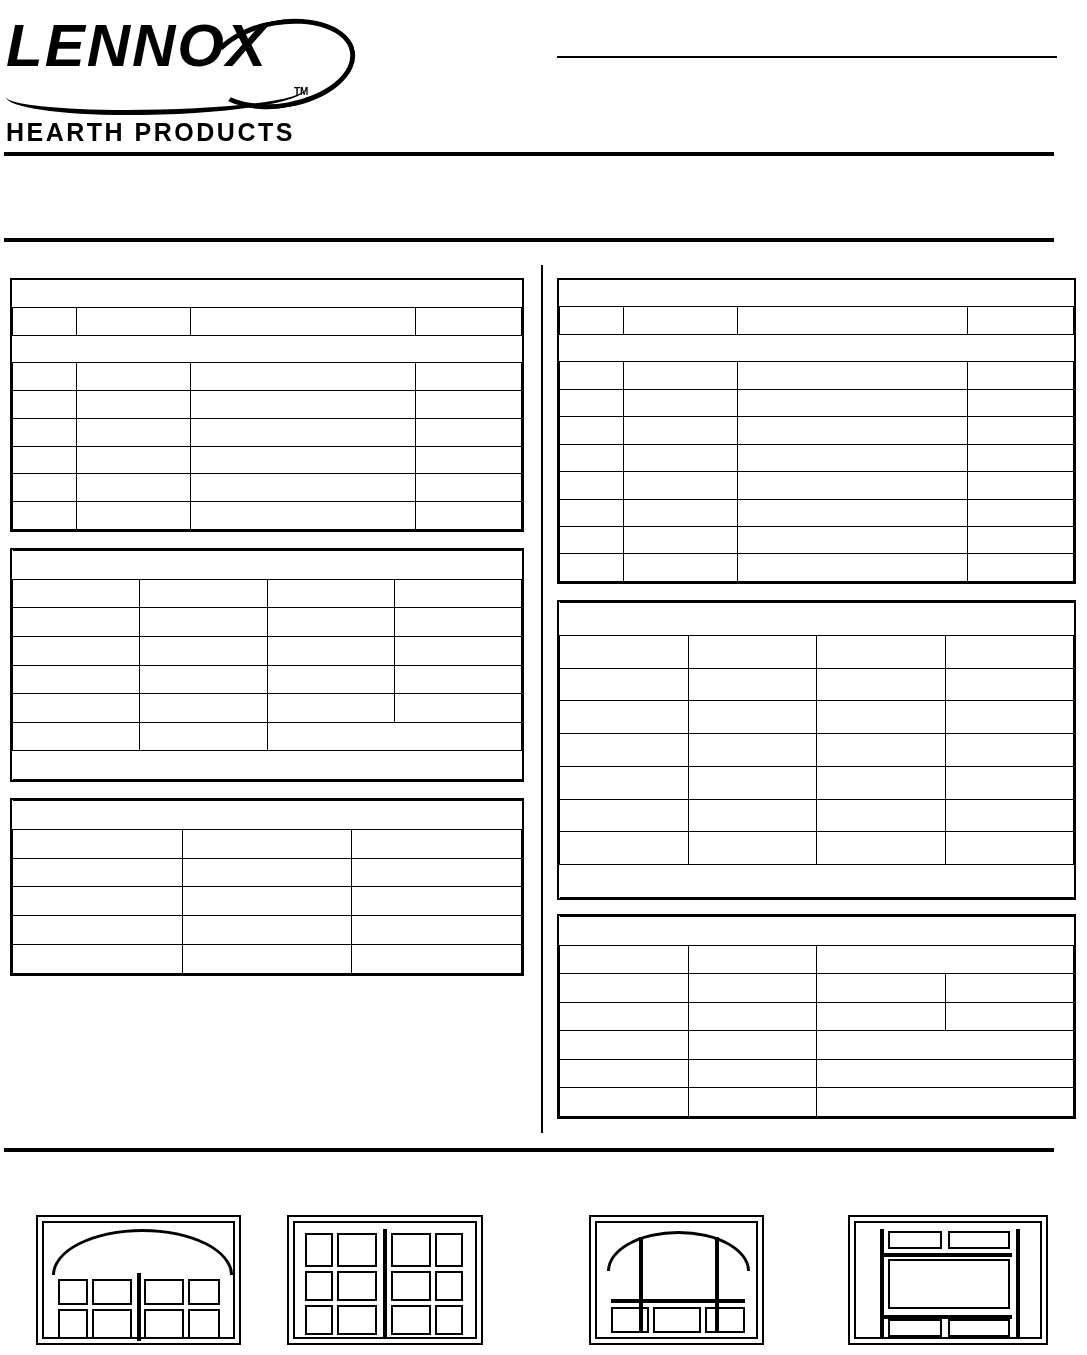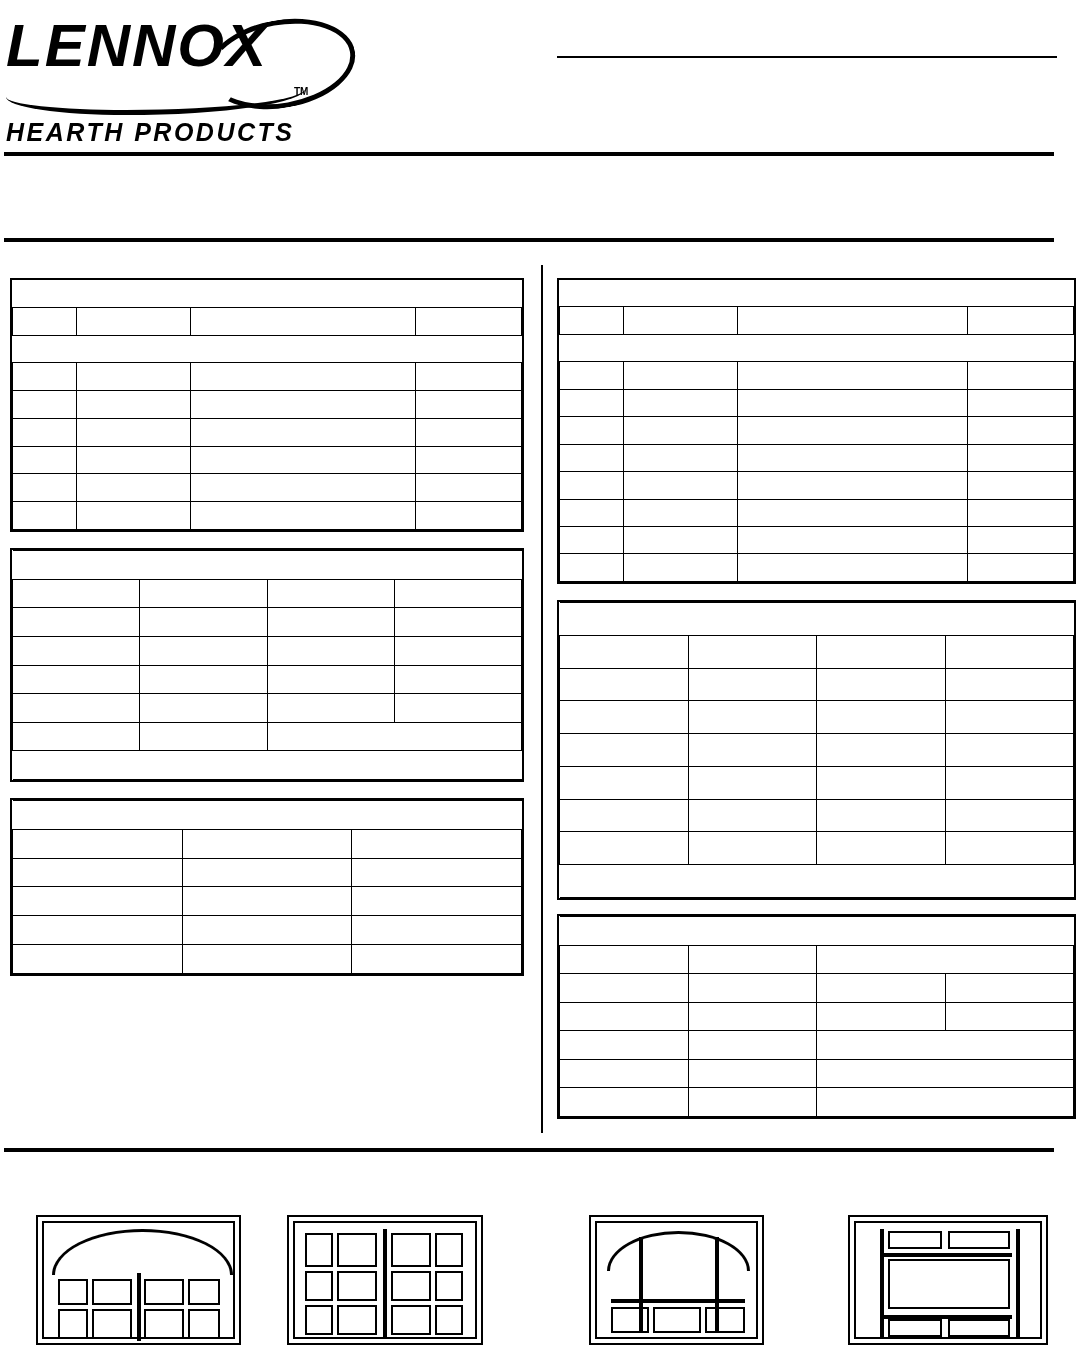--- a/index.html
+++ b/index.html
@@ -64,21 +64,20 @@
     top: 72px;
     font-size: 10px;
     font-weight: bold;
   }
   .logo-sub {
     position: absolute;
     left: 0px;
     top: 104px;
     font-family: "Liberation Sans", sans-serif;
     font-weight: bold;
-    font-style: italic;
     font-size: 25px;
     letter-spacing: 2.5px;
   }
   .header-rule {
     position: absolute;
     left: 557px;
     top: 56px;
     width: 500px;
     height: 0;
     border-top: 2px solid #000;

